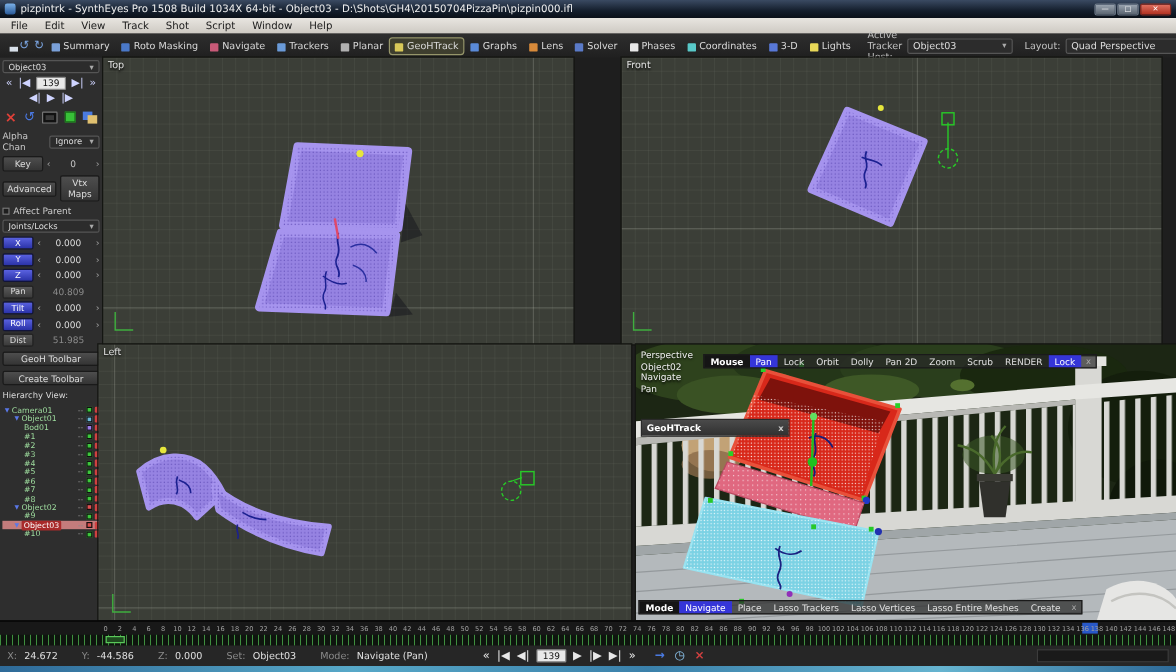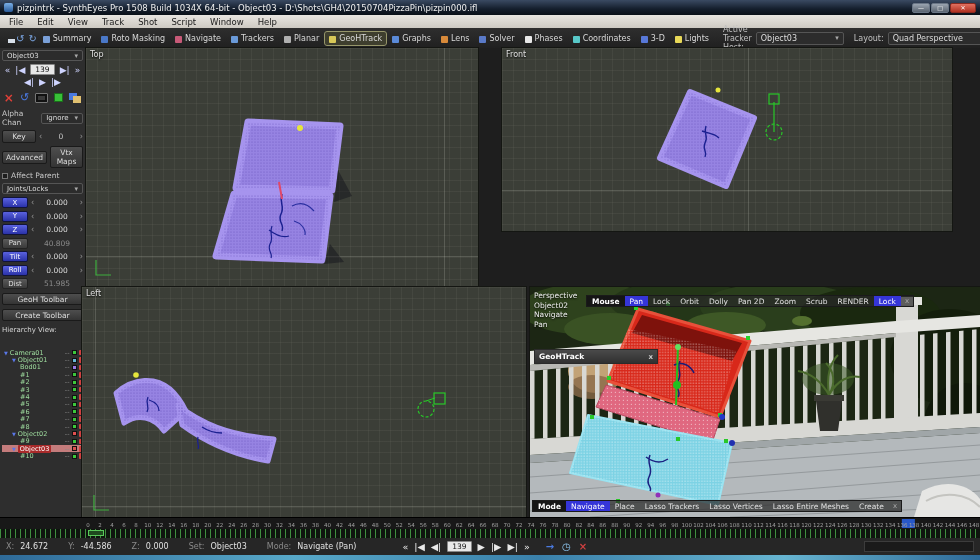--- a/index.html
+++ b/index.html
@@ -61,38 +61,38 @@
   .spin { color:#999; font-size:8px; }
   .ax-row { display:flex; align-items:center; gap:3px; margin:2.5px 0; height:11px; }
   .ax-btn { width:26px; text-align:center; border-radius:2px; border:1px solid #11143a; padding:0.5px 0;
     font-size:7px; color:#fff; }
   .ax-btn.blue { background:linear-gradient(#5a62e0,#2a32a8); }
   .ax-btn.grey { background:linear-gradient(#5a5a5a,#3a3a3a); border-color:#222; color:#ddd; }
   .ax-val { flex:1; text-align:center; color:#ddd; }
   .ax-val.grey { color:#8a8a8a; }
   .big-btn { display:block; width:100%; margin:4px 0; height:12px; line-height:10px; font-size:7.5px; }
   .hier-label { margin-top:5px; color:#d8d8d8; font-size:7px; }
-  .tree { margin-top:15px; }
+  .tree { margin-top:4px; }
   .tree-row { display:flex; align-items:center; height:7.4px; font-size:6.5px; gap:2px; }
   .tree-row.sel { background:#c47c7c; }
   .tri { color:#5a78e8; font-size:5px; }
   .tname { color:#9edc9e; }
   .selname { background:#a82a2a; color:#fff; padding:0 2px; border-radius:1px; }
   .tdash { margin-left:auto; color:#8a8a8a; }
   .tsw { width:5px; height:5px; border:0.5px solid #111; flex:none; }
   .tlock { width:4.5px; height:5.5px; background:#d04040; border-radius:1px; flex:none; }
 
   
   .vp { position:absolute; background:#3b3e37; overflow:hidden; outline:1px solid #141612;
     background-image:
       linear-gradient(rgba(210,220,195,0.06) 1px, transparent 1px),
       linear-gradient(90deg, rgba(210,220,195,0.06) 1px, transparent 1px);
     background-size:11px 11px; }
   #vp-top  { left:86px;  top:48px;  width:392px; height:239px; }
-  #vp-front{ left:502px; top:48px;  width:450px; height:183px; }
+  #vp-front{ left:518px; top:48px;  width:450px; height:239px; }
   #vp-left { left:82px;  top:287px; width:444px; height:230px; }
   #vp-persp{ left:530px; top:287px; width:450px; height:230px; background:#1c2614; background-image:none; }
   .vp-label { position:absolute; top:2px; left:4px; color:#e0e0e0; font-size:8px; z-index:5; text-shadow:0 1px 2px #000; }
   .axline-v { position:absolute; top:0; bottom:0; width:1px; background:rgba(225,235,215,0.18); }
   .axline-h { position:absolute; left:0; right:0; height:1px; background:rgba(225,235,215,0.18); }
   .vp svg { position:absolute; left:0; top:0; }
 
   
   .persp-overlay { position:absolute; left:4px; top:4px; z-index:6; color:#f0f0f0; font-size:7.5px;
     line-height:9.5px; text-shadow:0 1px 2px #000; }

